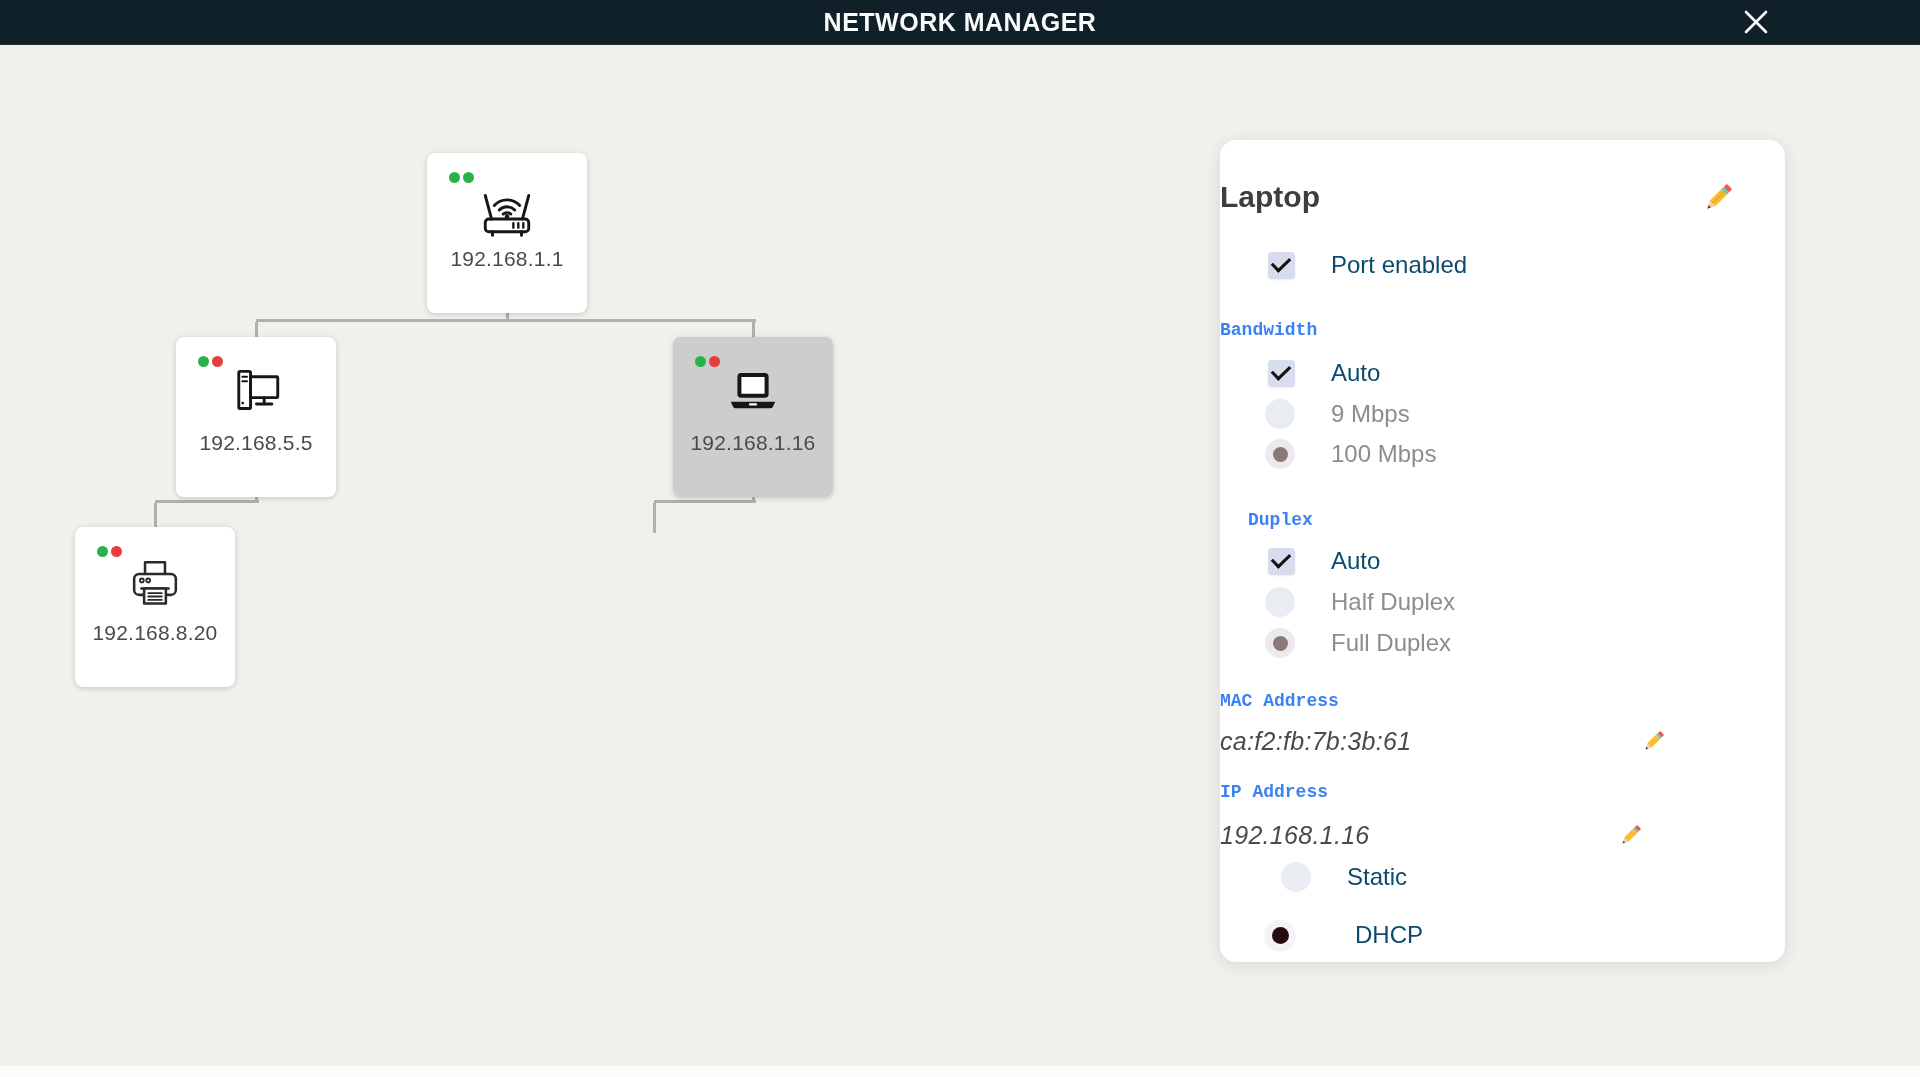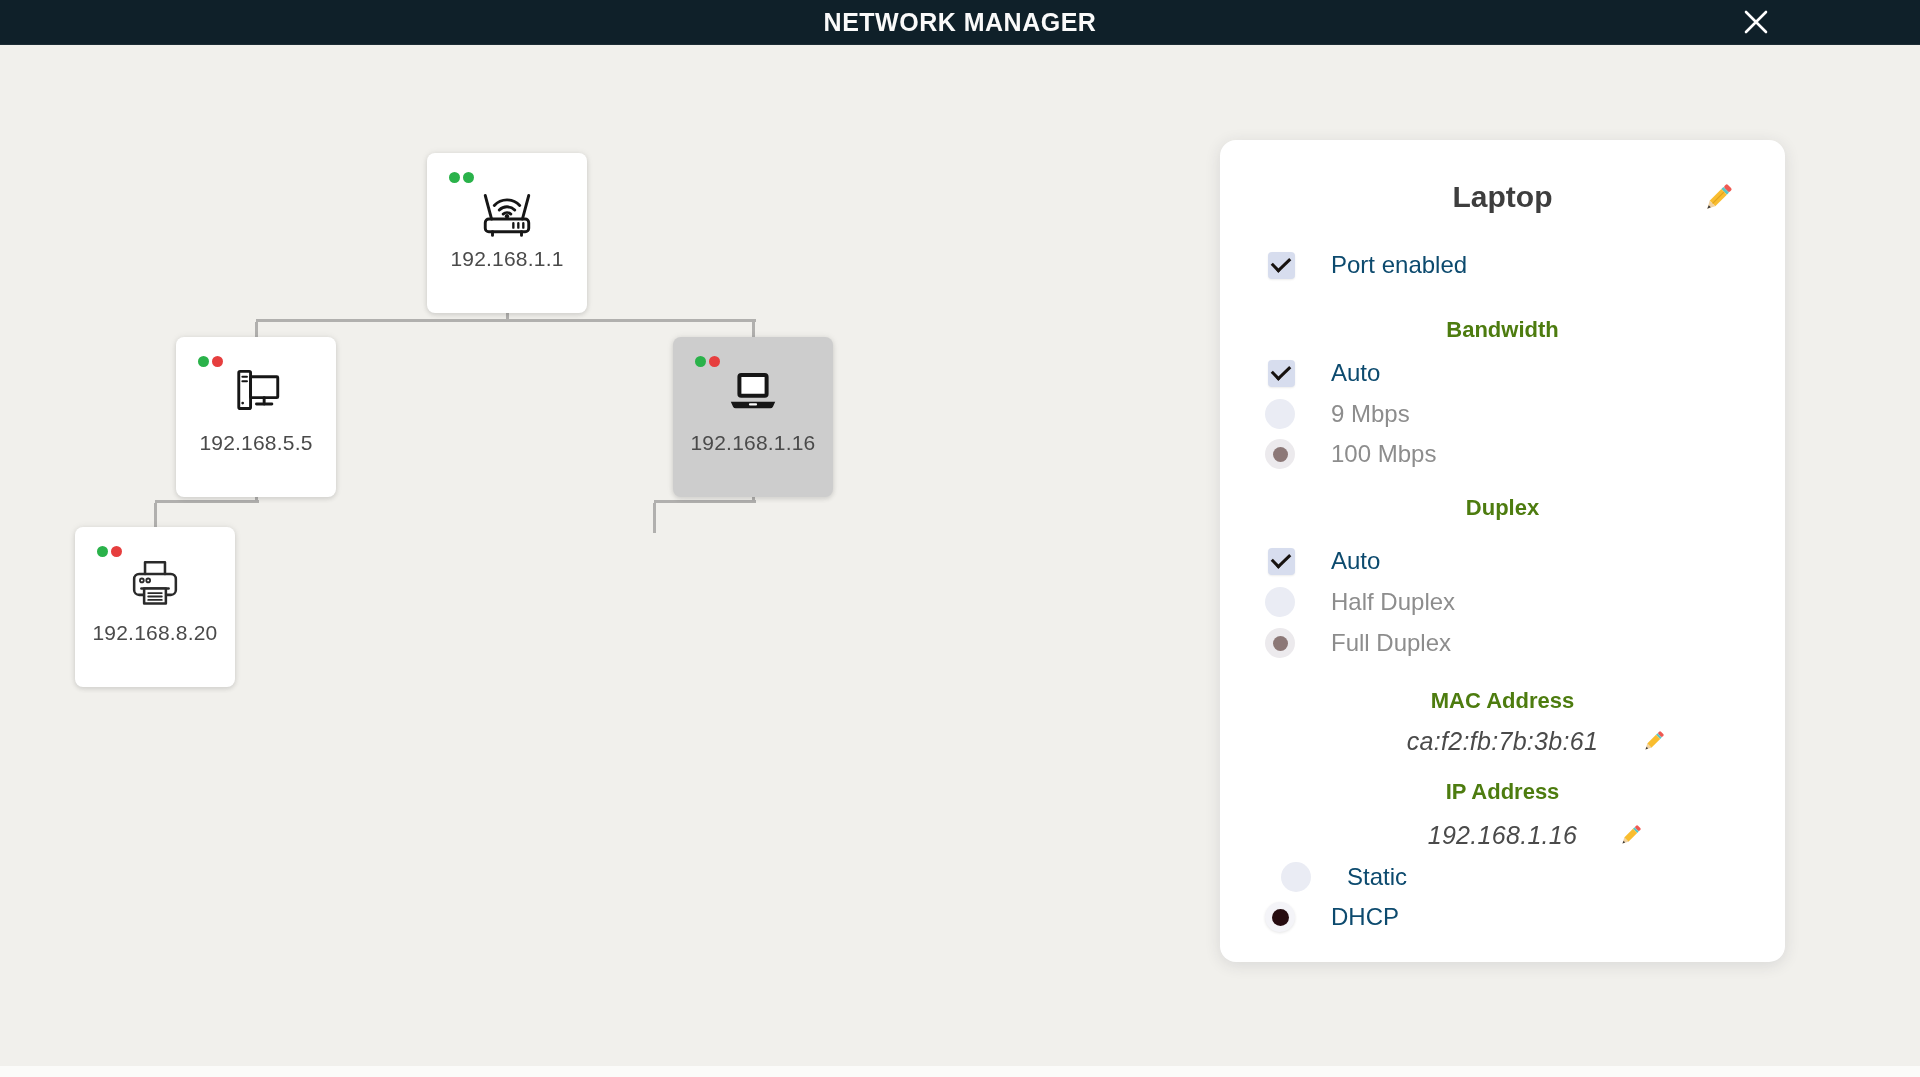--- a/index.html
+++ b/index.html
@@ -38,23 +38,23 @@
     position:absolute;left:0;top:94px;width:160px;text-align:center;
     font-size:21px;color:#4a4a4a;letter-spacing:.2px;white-space:nowrap;
   }
   
   .panel{
     position:absolute;left:1220px;top:140px;width:565px;height:822px;
     background:#ffffff;border-radius:16px;
     box-shadow:0 3px 16px rgba(40,40,60,0.12);
   }
   .prow{position:absolute;left:0;width:565px;height:40px;display:flex;align-items:center;}
-  .prow.center{justify-content:center;}
+  .prow.center{justify-content:flex-start;}
   .panel-title{font-size:30px;font-weight:bold;color:#3e3e3e;}
-  .sec-heading{font-size:22px;font-weight:bold;color:#4d7c0f;}
+  .sec-heading{font-size:18px;font-weight:bold;color:#3b82f6;font-family:Liberation Mono, monospace;}
   .opt-label{font-size:24px;color:#0c4a6e;margin-left:32px;}
   .opt-label.dim{color:#8d8d8d;}
   .val-text{font-size:25px;font-style:italic;color:#4a4a4a;letter-spacing:.3px;}
   .ctrl-col{width:34px;display:flex;justify-content:flex-start;margin-left:45px;}
   .checkbox{
     width:27px;height:27px;background:#d7ddee;border-radius:4px;position:relative;margin-left:3px;
     box-shadow:0 1px 2px rgba(0,0,0,0.08);cursor:pointer;
   }
   .checkbox .check{
     position:absolute;left:4px;top:5px;width:15px;height:8px;
@@ -219,21 +219,21 @@
       </span>
     <span class="opt-label dim">9 Mbps</span>
   </div>
   <div class="prow" style="top:294px;">
     <span class="ctrl-col">
         <span class="radio muted"></span>
       </span>
     <span class="opt-label dim">100 Mbps</span>
   </div>
 
-  <div class="prow center" style="top:348px;">
+  <div class="prow center" style="top:360px;padding-left:28px;">
     <span class="sec-heading">Duplex</span>
   </div>
   <div class="prow" style="top:401px;">
     <span class="ctrl-col">
         <span class="checkbox">
           <span class="check"></span>
         </span>
       </span>
     <span class="opt-label">Auto</span>
   </div>
@@ -289,21 +289,21 @@
         </svg>
     </span>
   </button>
 
   <div class="prow" style="top:717px;padding-left:16px;">
     <span class="ctrl-col">
         <span class="radio plain"></span>
       </span>
     <span class="opt-label">Static</span>
   </div>
-  <div class="prow" style="top:757px;">
+  <div class="prow" style="top:775px;gap:24px;">
     <span class="ctrl-col">
         <span class="radio dark"></span>
       </span>
     <span class="opt-label">DHCP</span>
   </div>
 </div>
 
 <div class="bottom-strip"></div>
 
 </body></html>

